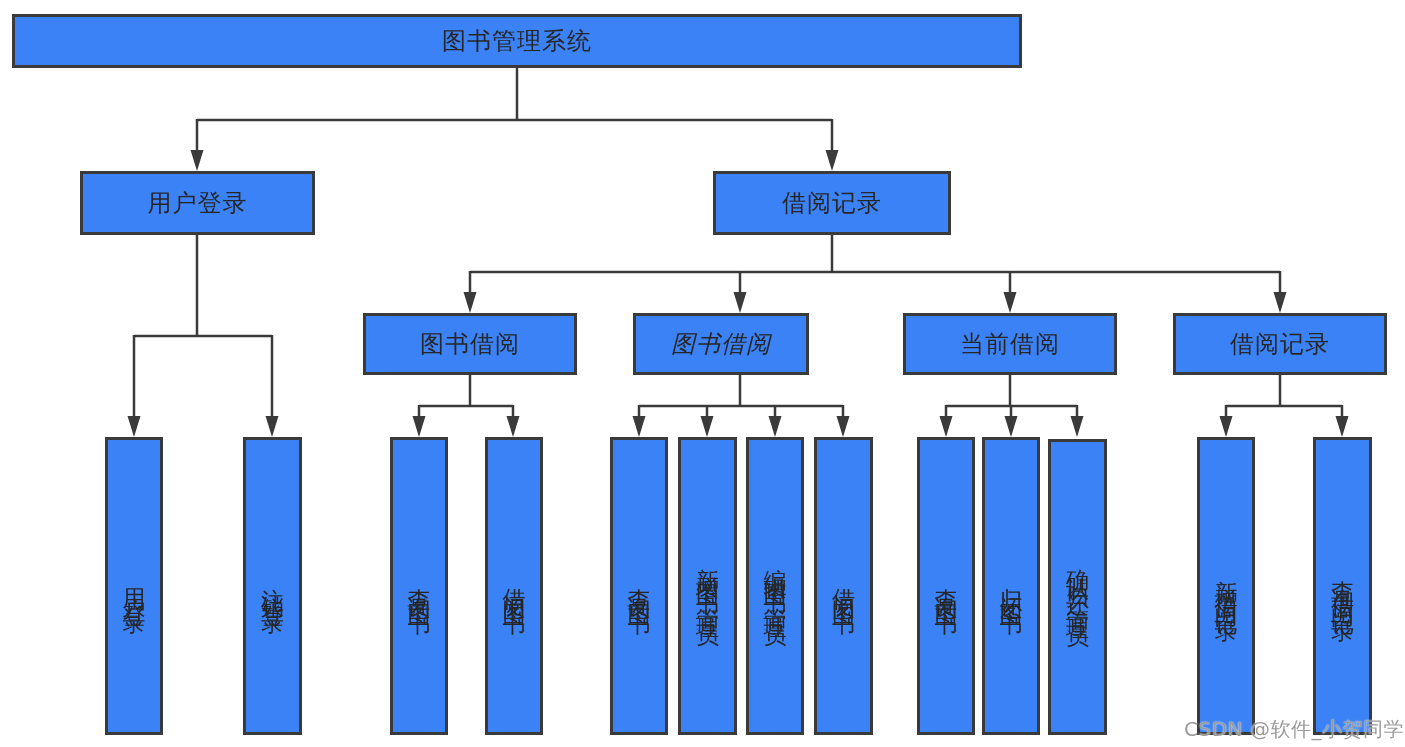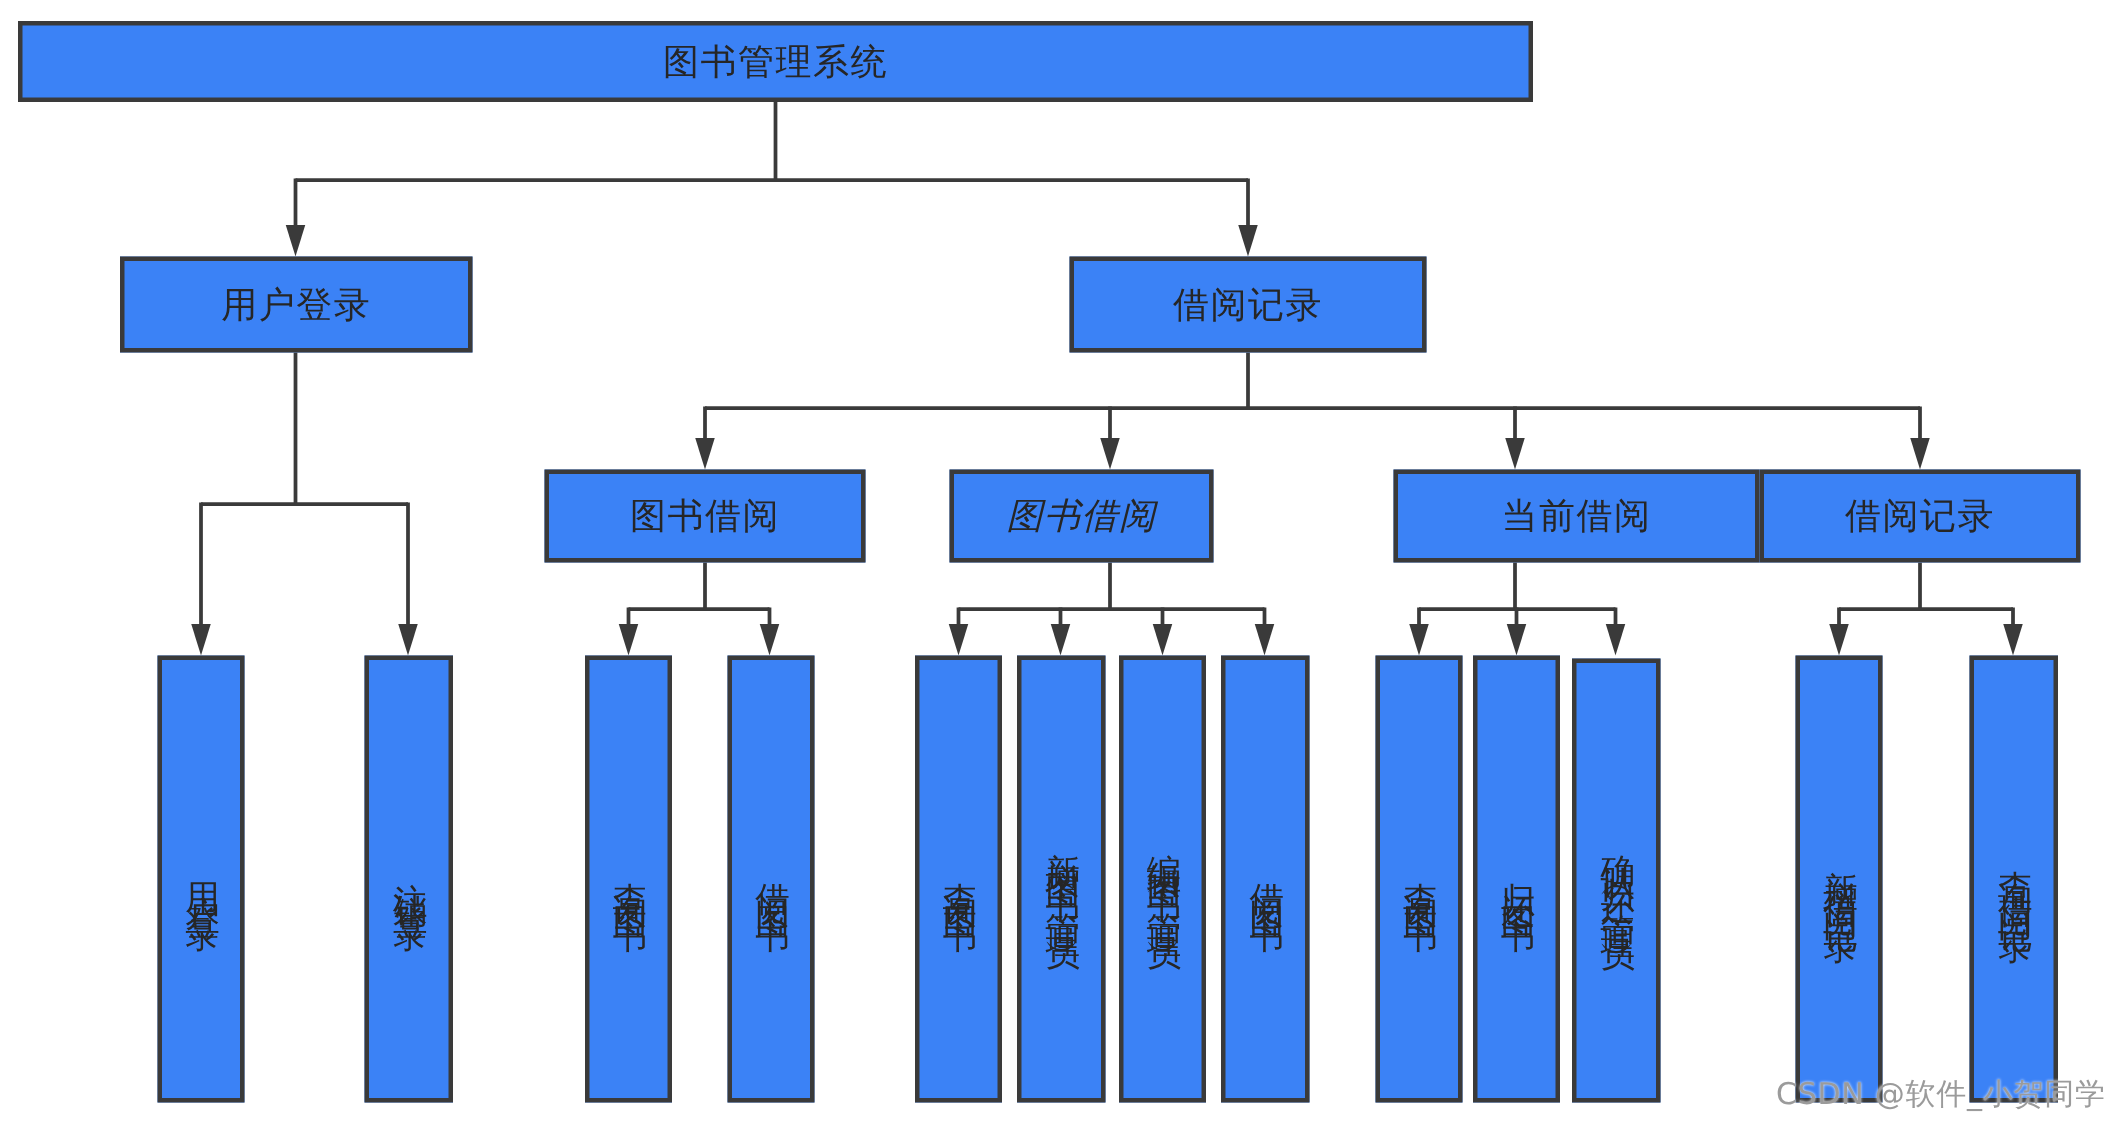--- a/index.html
+++ b/index.html
@@ -131,21 +131,21 @@
   <div class="node h" style="left:713px; top:171px; width:238px; height:64px;">
     <span>借阅记录</span>
   </div>
 
   <div class="node h" style="left:363px; top:313px; width:214px; height:62px;">
     <span>图书借阅</span>
   </div>
   <div class="node h" style="left:633px; top:313px; width:176px; height:62px;font-style:italic;">
     <span>图书借阅</span>
   </div>
-  <div class="node h" style="left:929px; top:313px; width:244px; height:62px;">
+  <div class="node h" style="left:903px; top:313px; width:214px; height:62px;">
     <span>当前借阅</span>
   </div>
   <div class="node h" style="left:1173px; top:313px; width:214px; height:62px;">
     <span>借阅记录</span>
   </div>
 
   <div class="node v" style="left:105px; top:437px; width:58px; height:298px;">
     <span>用户登录</span>
   </div>
   <div class="node v" style="left:243px; top:437px; width:59px; height:298px;">

